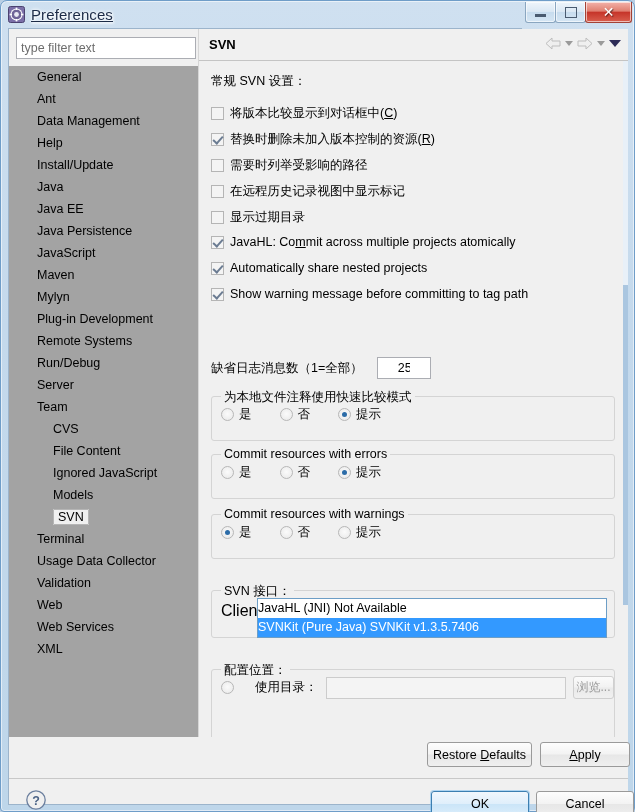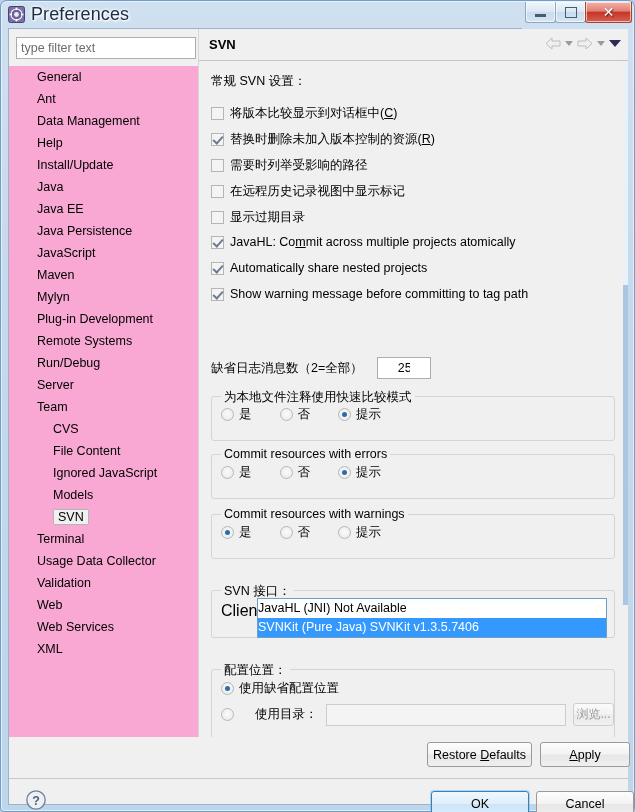--- a/index.html
+++ b/index.html
@@ -32,24 +32,25 @@
     position: absolute; left: 0; top: 0;
     width: 635px; height: 27px;
     display: flex; align-items: center;
   }
   .title-icon {
     margin-left: 7px; margin-right: 6px;
     width: 17px; height: 17px;
     position: relative;
   }
   .title-text {
-    font-size: 18px;
+    font-size: 15px;
     color: #1c2b47;
     text-shadow: 0 0 3px #fff, 0 0 4px #fff, 1px 1px 2px #fff;
     letter-spacing: 0.1px;
+    text-decoration: underline;
   }
   .winbtns {
     position: absolute; right: 4px; top: 1px;
     display: flex; align-items: flex-start;
   }
   .wbtn {
     width: 29px; height: 20px;
     border: 1px solid #8aa6c0;
     border-top: none;
     border-radius: 0 0 3px 3px;
@@ -98,21 +99,21 @@
     padding: 3px 4px;
     outline: none;
     font-family: "Liberation Sans", sans-serif;
   }
   .filter-box::placeholder { color: #6d6d6d; opacity: 1; }
 
   
   .tree {
     position: absolute; left: 0; top: 37px;
     width: 189px; height: 671px;
-    background: #f9a8d4;
+    background: #a3a3a3;
     overflow: hidden;
   }
   .tree-item {
     font-size: 12.5px;
     line-height: 22px;
     height: 22px;
     padding-left: 28px;
     white-space: nowrap;
     color: #000;
     box-sizing: border-box;
@@ -505,21 +506,21 @@
                 <span class="cbox checked"></span>
                 <span>Automatically share nested projects</span>
               </div>
               <div class="cb-row" style="top: 226px;">
                 <span class="cbox checked"></span>
                 <span>Show warning message before committing to tag path</span>
               </div>
             </div>
 
           <div class="num-row">
-            <span>缺省日志消息数（2=全部）</span>
+            <span>缺省日志消息数（1=全部）</span>
             <input class="num-input" type="text" value="25" style="">
           </div>
 
           <div id="radiogroups">
               <div class="groupbox" style="top: 335px; height: 45px;">
                 <div class="gb-title">为本地文件注释使用快速比较模式</div>
                 <div class="radio-row">
                   <div class="radio-item">
                     <span class="rbox"></span>
                     <span>是</span>
@@ -577,26 +578,20 @@
               <div class="combo">
                 <span>SVNKit (Pure Java) SVNKit v1.3.5.7406</span>
                 <span class="arrow"></span>
               </div>
             </div>
           </div>
 
           <div class="groupbox" style="left:12px; top:608px; width:404px; height:76px;">
             <div class="gb-title">配置位置：</div>
 
-            <div class="radio-row" style="padding-top:10px;">
-              <div class="radio-item">
-                <span class="rbox on"></span>
-                <span>使用缺省配置位置</span>
-              </div>
-            </div>
 
             <div class="radio-row" style="padding-top:6px; align-items:center;">
               <div class="radio-item" style="margin-right:0;gap:16px;">
                 <span class="rbox"></span>
                 <span>使用目录：</span>
               </div>
               <input class="dir-input" type="text" value="" style="">
               <div class="browse-btn">浏览...</div>
             </div>
           </div>

